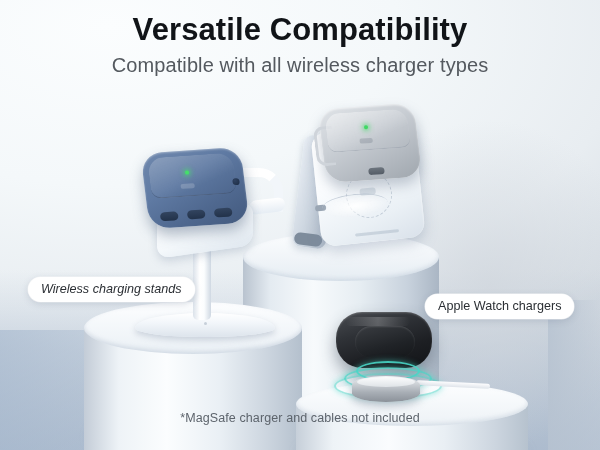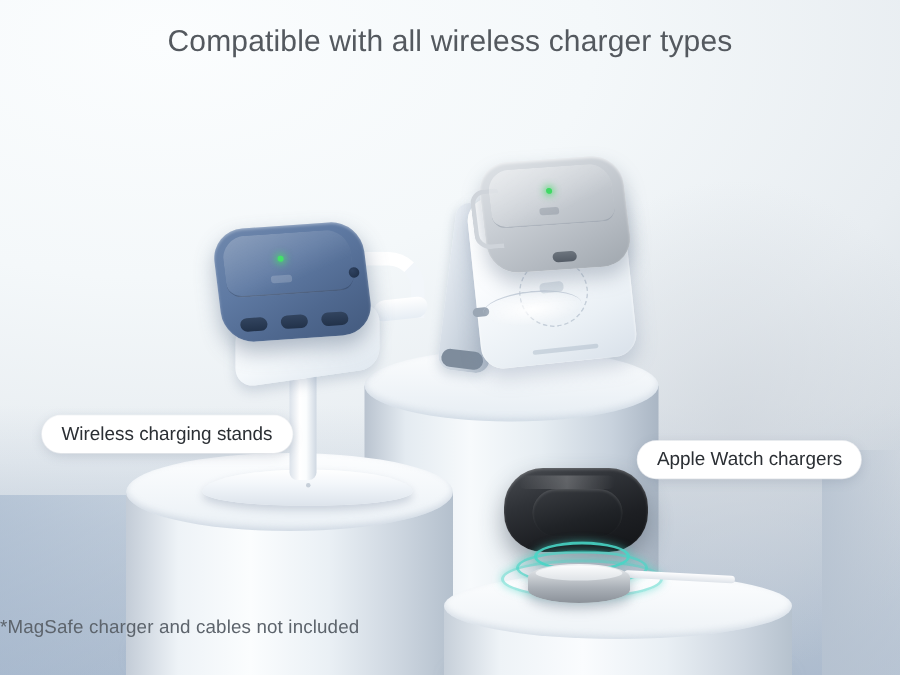--- a/index.html
+++ b/index.html
@@ -33,33 +33,33 @@
   
   .head{position:absolute;left:0;right:0;top:12px;text-align:center;z-index:40;}
   .title{
     font-size:31px;font-weight:bold;color:#111418;letter-spacing:.1px;
     line-height:1.18;margin:0;
   }
   .subtitle{
     font-size:20px;color:#54595f;margin:5px 0 0 0;font-weight:400;letter-spacing:.1px;
   }
   .footnote{
-    position:absolute;left:0;right:0;top:411px;text-align:left;z-index:40;
+    position:absolute;left:0;right:0;top:411px;text-align:center;z-index:40;
     font-size:12.5px;color:#5d646c;letter-spacing:.1px;
   }
 
   
   .pill{
     position:absolute;z-index:45;
     background:#ffffff;border-radius:40px;
     padding:5px 13px 6px 13px;
     font-size:12.6px;color:#2b2f34;white-space:nowrap;
     box-shadow:0 2px 7px rgba(96,110,130,.22),0 0 0 .5px rgba(255,255,255,.9);
   }
-  #pill-stands{left:28px;top:277px;}
+  #pill-stands{left:28px;top:277px;font-style:italic;}
   #pill-power{left:428px;top:207px;}
   #pill-watch{left:425px;top:294px;}
 
   
   .ped{position:absolute;}
   .ped .top{
     position:absolute;left:0;top:0;width:100%;height:100%;
     border-radius:50%;
   }
   .ped .body{position:absolute;left:0;width:100%;overflow:hidden;}
@@ -375,20 +375,21 @@
     <div class="wave" id="w3"></div>
     <div class="wave" id="w2"></div>
     <div class="wave" id="w1"></div>
     <div id="cable"></div>
     <div id="puck">
       <div class="face"></div>
     </div>
   </div>
 
   <div class="head">
+    <h1 class="title">Versatile Compatibility</h1>
     <p class="subtitle">Compatible with all wireless charger types</p>
   </div>
 
   <div class="pill" id="pill-stands">Wireless charging stands</div>
   <div class="pill" id="pill-watch">Apple Watch chargers</div>
 
   <div class="footnote">*MagSafe charger and cables not included</div>
 
 </div>
 

